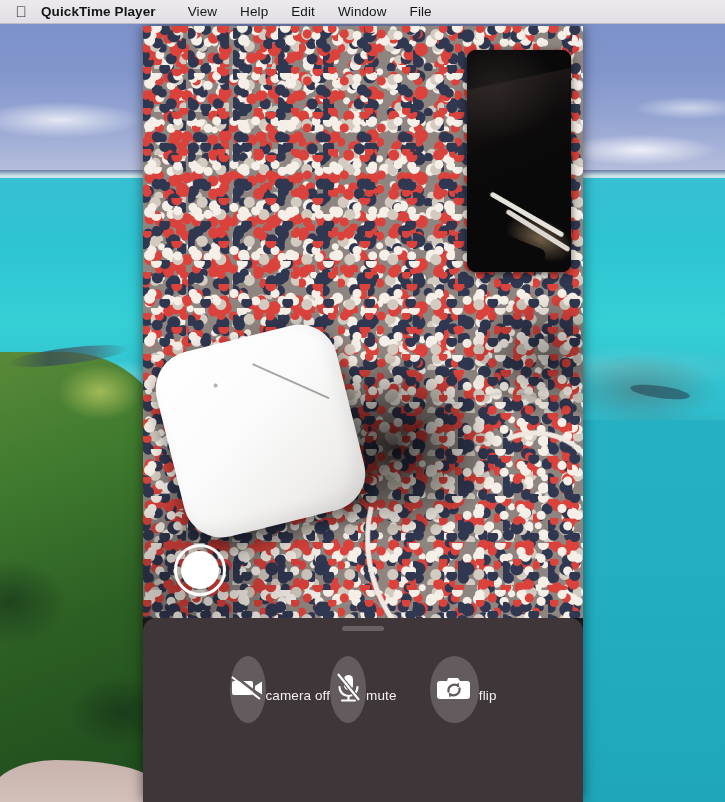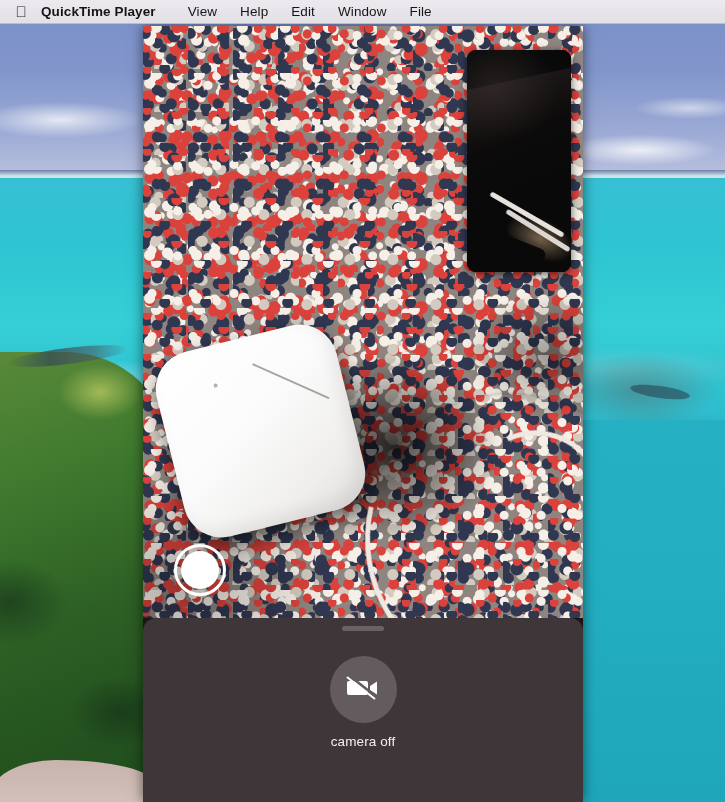--- a/index.html
+++ b/index.html
@@ -334,21 +334,21 @@
     position: absolute;
     left: 0; top: 38px;
     width: 440px;
     display: flex;
     justify-content: center;
     gap: 33px;
   }
   .ctrl {
     width: 67px;
     display: flex;
-    flex-direction: column;
+    flex-direction: row;
     align-items: center;
     cursor: pointer;
   }
   .ctrl-circle {
     width: 67px; height: 67px;
     border-radius: 50%;
     background: #635b5d;
     display: flex;
     align-items: center;
     justify-content: center;
@@ -429,20 +429,51 @@
                 <path d="M4 8 h17 a2 2 0 0 1 2 2 v10 a2 2 0 0 1 -2 2 h-17 a2 2 0 0 1 -2 -2 v-10 a2 2 0 0 1 2 -2 z" fill="#ffffff"></path>
                 <path d="M25 13 l7 -4.5 v13 l-7 -4.5 z" fill="#ffffff"></path>
                 <line x1="2" y1="4" x2="30" y2="26" stroke="#ffffff" stroke-width="2.2"></line>
                 <line x1="2" y1="4" x2="30" y2="26" stroke="#635b5d" stroke-width="2.6" transform="translate(2.2,-1.6)"></line>
               </svg>
             </span>
           </div>
           <div class="ctrl-label">camera off</div>
         </div>
 
-
+        <div class="ctrl">
+          <div class="ctrl-circle">
+            <span>
+              <svg width="30" height="32" viewBox="0 0 30 32" aria-hidden="true">
+                <rect x="11" y="3" width="9" height="15" rx="4.5" fill="#ffffff"></rect>
+                <path d="M6.5 15 a9 9 0 0 0 18 0" fill="none" stroke="#ffffff" stroke-width="2.2" stroke-linecap="round"></path>
+                <line x1="15.5" y1="24" x2="15.5" y2="28" stroke="#ffffff" stroke-width="2.2"></line>
+                <line x1="9" y1="28.5" x2="22" y2="28.5" stroke="#ffffff" stroke-width="2.2" stroke-linecap="round"></line>
+                <line x1="5" y1="2" x2="26" y2="28" stroke="#635b5d" stroke-width="4.4"></line>
+                <line x1="5" y1="2" x2="26" y2="28" stroke="#ffffff" stroke-width="2.2"></line>
+              </svg>
+            </span>
+          </div>
+          <div class="ctrl-label">mute</div>
+        </div>
+
+        <div class="ctrl">
+          <div class="ctrl-circle">
+            <span>
+              <svg width="36" height="28" viewBox="0 0 36 28" aria-hidden="true">
+                <path d="M12 4 h10 l2 3 h7 a3 3 0 0 1 3 3 v12 a3 3 0 0 1 -3 3 h-27 a3 3 0 0 1 -3 -3 v-12 a3 3 0 0 1 3 -3 h7 z" fill="#ffffff"></path>
+                <g fill="none" stroke="#635b5d" stroke-width="2.3" stroke-linecap="round">
+                  <path d="M12.5 17.5 a6 6 0 0 1 9.6 -5.6"></path>
+                  <path d="M23.5 14.5 a6 6 0 0 1 -9.6 5.6"></path>
+                </g>
+                <path d="M22.6 8.6 l0.4 4.1 l-4 -1.1 z" fill="#635b5d"></path>
+                <path d="M13.4 23.4 l-0.4 -4.1 l4 1.1 z" fill="#635b5d"></path>
+              </svg>
+            </span>
+          </div>
+          <div class="ctrl-label">flip</div>
+        </div>
 
 
       </div>
     </div>
 
   </div>
 </div>
 
 </body></html>

